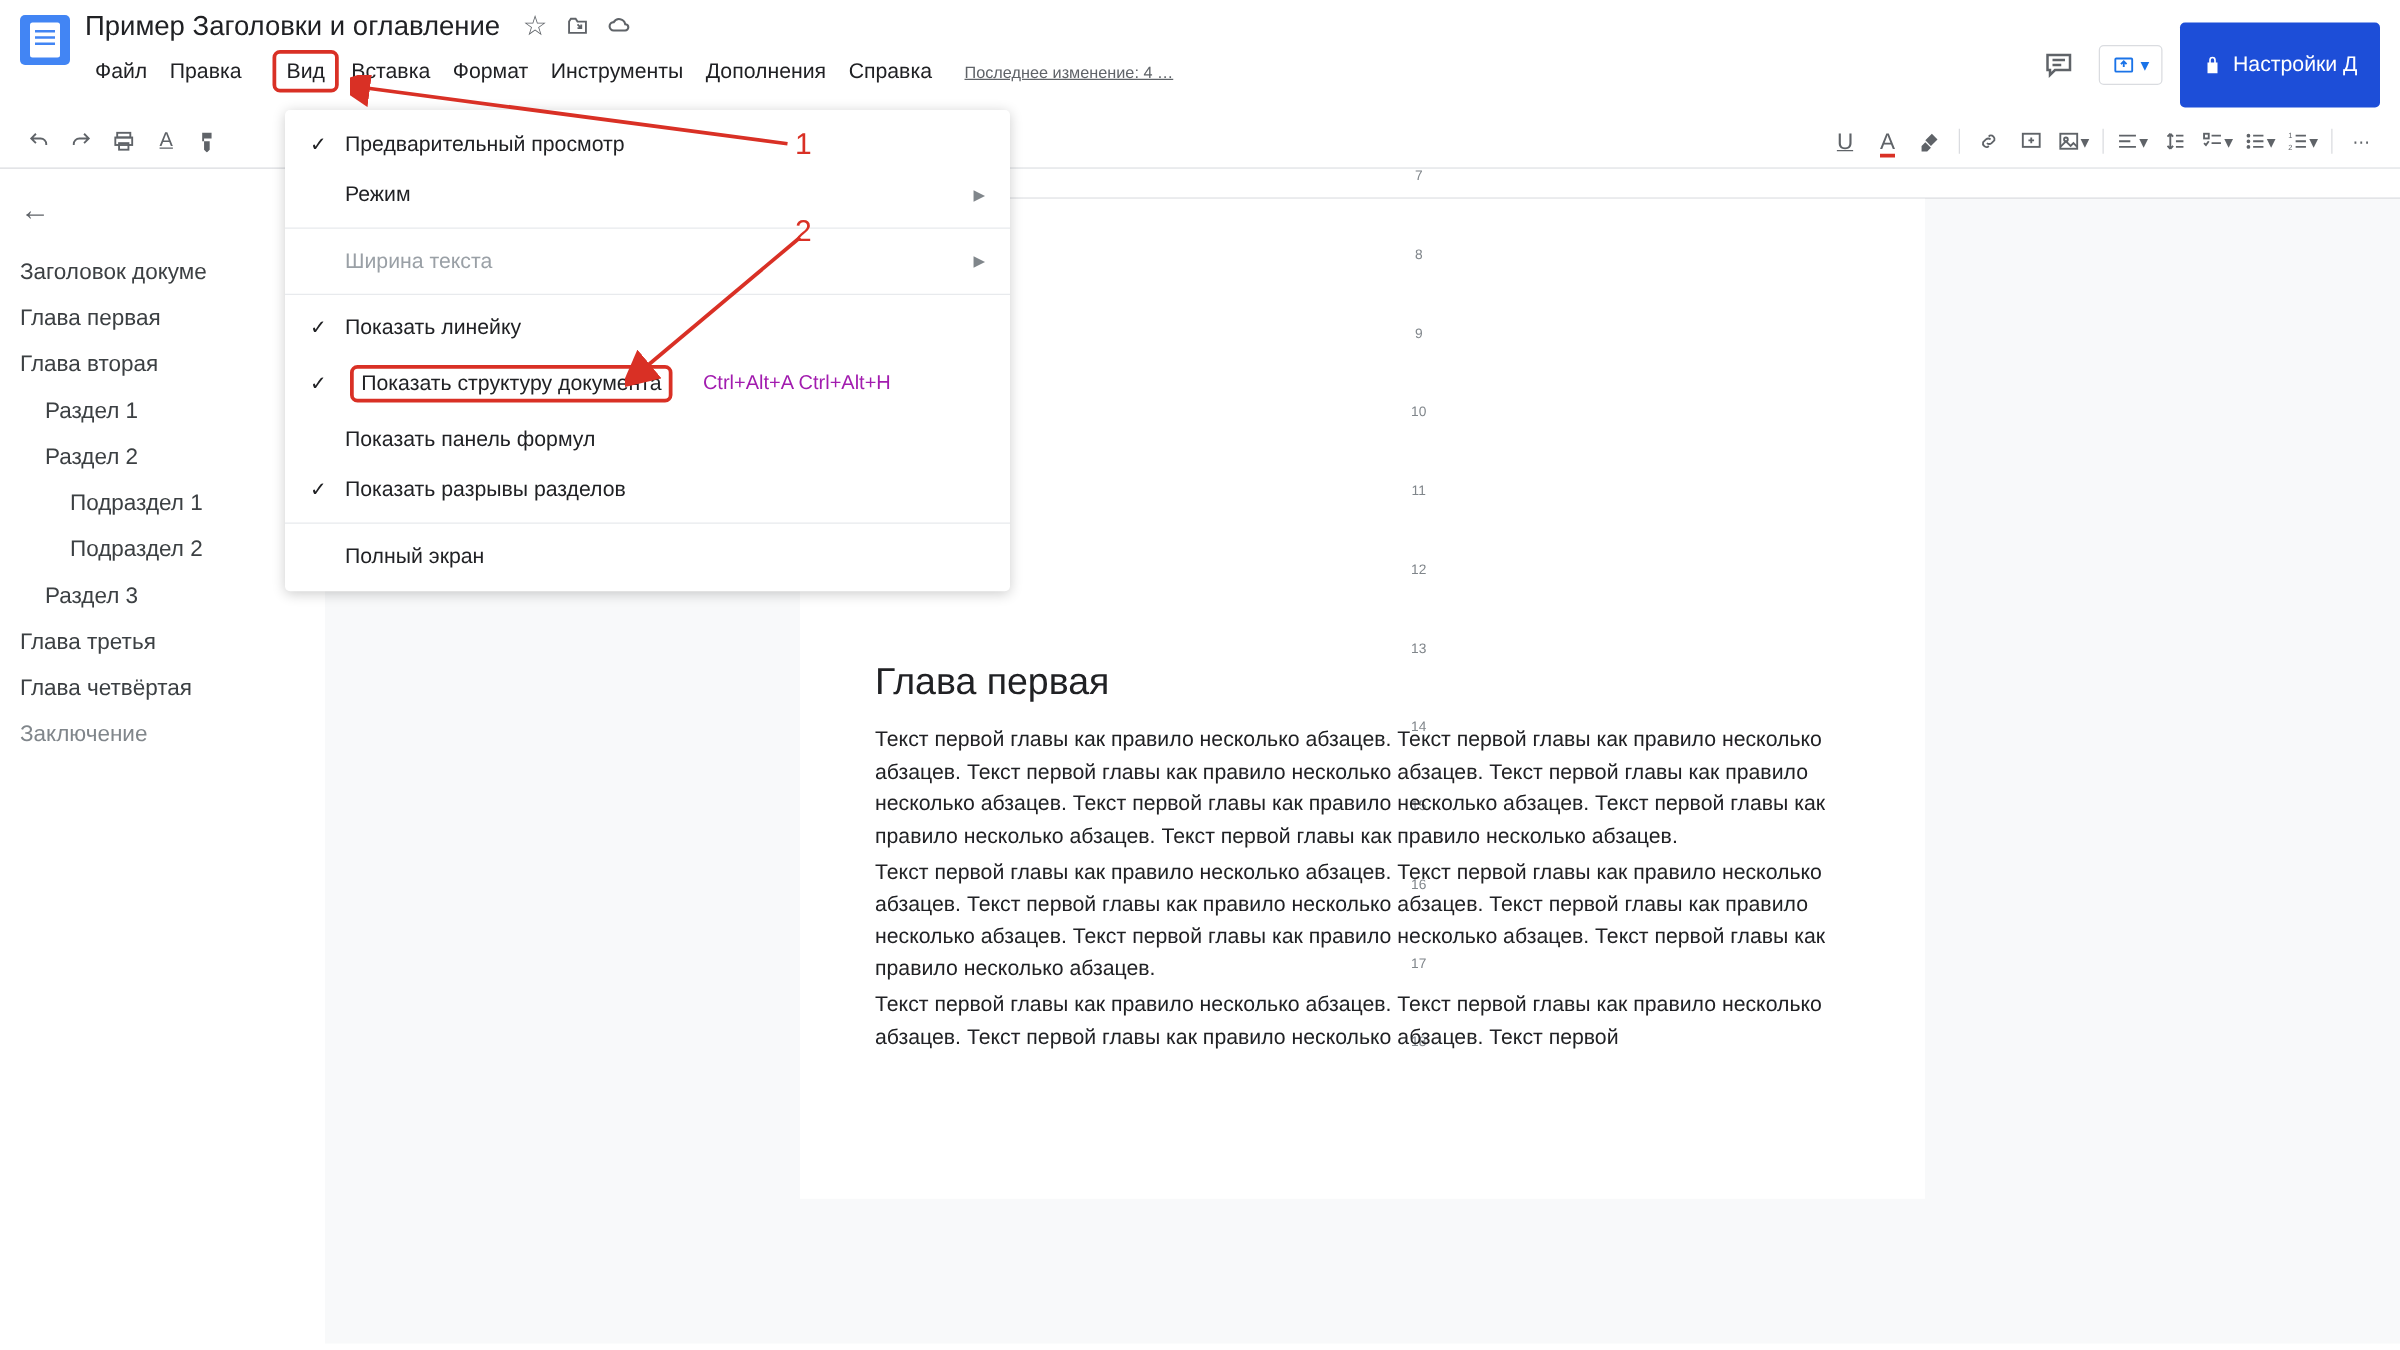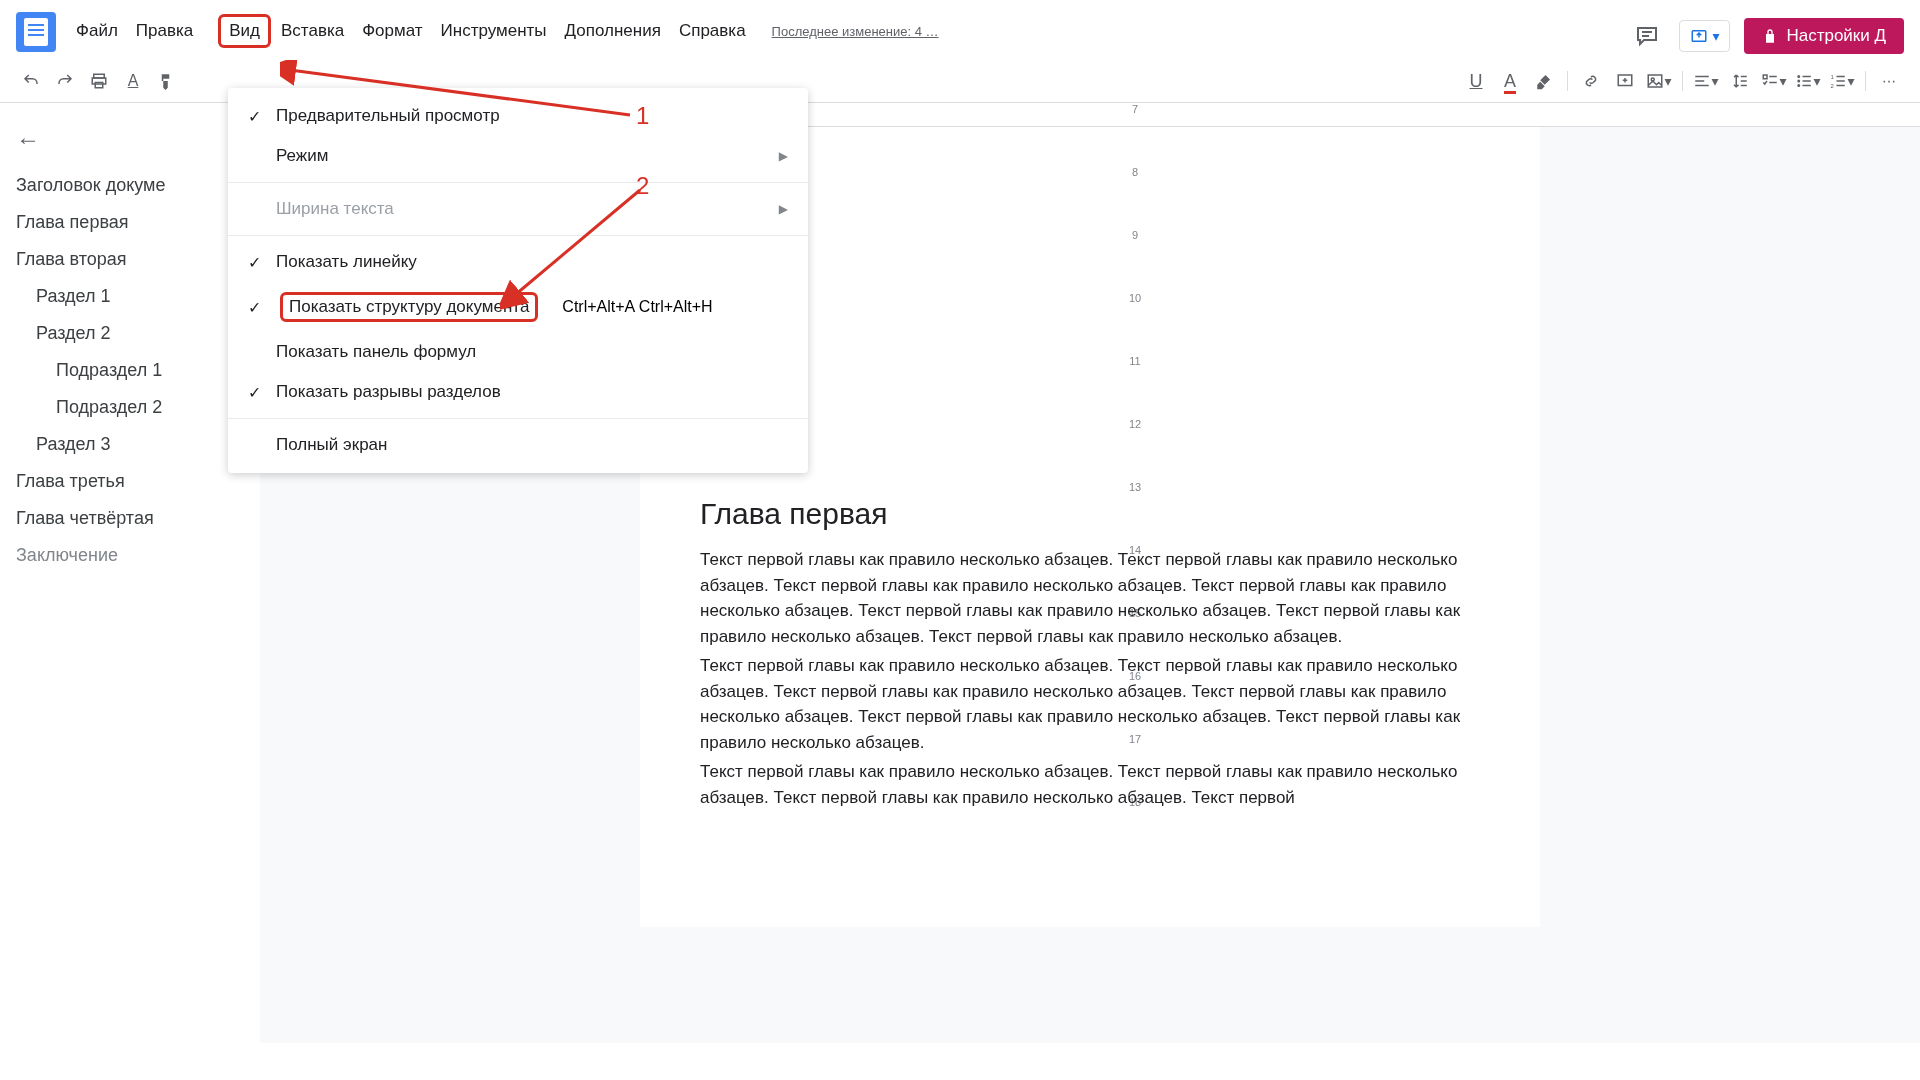--- a/index.html
+++ b/index.html
@@ -12,21 +12,21 @@
 .doc-title { font-size: 22px; color: #202124; display: flex; align-items: center; gap: 10px; }
 .title-icons { display: flex; gap: 14px; margin-left: 8px; color: #5f6368; }
 .icon { width: 20px; height: 20px; display: inline-flex; align-items: center; justify-content: center; }
 .menubar { display: flex; gap: 2px; margin-top: 6px; align-items: center; flex-wrap: wrap; }
 .menu-item { padding: 4px 8px; font-size: 17px; color: #202124; cursor: pointer; border-radius: 4px; }
 .menu-item.active { border: 3px solid #d93025; border-radius: 6px; margin-left: 15px; }
 .last-edit { color: #5f6368; text-decoration: underline; margin-left: 16px; font-size: 13px; }
 .header-right { display: flex; align-items: center; gap: 14px; margin-top: 10px; }
 .btn-icon { width: 36px; height: 36px; display: flex; align-items: center; justify-content: center; color: #5f6368; cursor: pointer; }
 .present-btn { border: 1px solid #dadce0; border-radius: 4px; padding: 6px 10px; display: flex; align-items: center; gap: 4px; color: #1a73e8; cursor: pointer; }
-.share-btn { background: #be185d; color: #fff; border-radius: 4px; padding: 8px 18px; font-size: 17px; display: flex; align-items: center; gap: 8px; cursor: pointer; }
+.share-btn { background: #1d4ed8; color: #fff; border-radius: 4px; padding: 24px 18px; font-size: 17px; display: flex; align-items: center; gap: 8px; cursor: pointer; }
 .toolbar { display: flex; align-items: center; padding: 6px 16px; gap: 4px; border-bottom: 1px solid #dadce0; margin-top: 6px; }
 .tb-btn { width: 30px; height: 30px; display: flex; align-items: center; justify-content: center; color: #5f6368; cursor: pointer; border-radius: 2px; }
 .tb-sep { width: 1px; height: 20px; background: #dadce0; margin: 0 4px; }
 .underline-a { text-decoration: underline; font-size: 18px; }
 .text-color { position: relative; font-size: 18px; }
 .text-color::after { content: ""; position: absolute; bottom: -2px; left: 0; right: 0; height: 3px; background: #d93025; }
 .main { display: flex; position: relative; height: calc(100vh - 140px); }
 .outline { width: 260px; padding: 20px 16px; border-right: none; }
 .back-arrow { font-size: 24px; color: #5f6368; margin-bottom: 16px; cursor: pointer; }
 .outline-item { padding: 8px 0; font-size: 18px; color: #3c4043; cursor: pointer; }
@@ -36,37 +36,54 @@
 .outline-item.faded { color: #80868b; }
 .doc-area { flex: 1; background: #f8f9fa; overflow: hidden; position: relative; }
 .ruler { height: 24px; background: #fff; border-bottom: 1px solid #dadce0; font-size: 11px; color: #80868b; display: flex; align-items: center; padding-left: 90px; gap: 51px; flex-direction: column; }
 .page { background: #fff; margin: 0 auto; width: 900px; padding: 40px 60px; min-height: 800px; }
 .h1 { font-size: 30px; color: #202124; margin-bottom: 16px; }
 .p { font-size: 17px; line-height: 1.5; color: #202124; margin-bottom: 4px; }
 .dropdown { position: absolute; top: 88px; left: 228px; width: 580px; background: #fff; box-shadow: 0 2px 10px rgba(0,0,0,.2); border-radius: 4px; padding: 8px 0; z-index: 100; }
 .dd-item { display: flex; align-items: center; padding: 10px 20px; font-size: 17px; cursor: pointer; position: relative; }
 .dd-check { width: 28px; font-size: 16px; }
 .dd-label { flex: 1; }
-.dd-shortcut { color: #000000; font-size: 16px; margin-left: 20px; }
+.dd-shortcut { color: #a21caf; font-size: 16px; margin-left: 20px; }
 .dd-arrow { color: #80868b; font-size: 12px; }
 .dd-sep { height: 1px; background: #e8eaed; margin: 6px 0; }
 .dd-disabled { color: #9aa0a6; }
 .dd-highlight { border: 3px solid #d93025; border-radius: 6px; margin: 0 4px; display: inline-block; padding: 2px 6px; }
 .annotation { position: absolute; color: #d93025; z-index: 200; pointer-events: none; }
 .ann-num { font-size: 24px; font-weight: 400; }
 svg.arrow-svg { position: absolute; z-index: 150; pointer-events: none; }
 </style>
 </head>
 <body>
 
 <div class="header">
   <div class="logo">
     <div class="logo-inner"></div>
   </div>
   <div class="title-area">
+    <div class="doc-title">
+      <span>Пример Заголовки и оглавление</span>
+      <span class="title-icons">
+        <span class="icon">☆</span>
+        <span class="icon">
+          <svg width="18" height="18" viewBox="0 0 24 24" fill="none" stroke="#5f6368" stroke-width="2">
+              <path d="M3 7l2-3h5l2 3h9v12H3z"></path>
+              <path d="M12 10l4 4M16 10v4h-4"></path>
+            </svg>
+        </span>
+        <span class="icon">
+          <svg width="20" height="20" viewBox="0 0 24 24" fill="none" stroke="#5f6368" stroke-width="2">
+              <path d="M6 16a4 4 0 010-8 6 6 0 0111 2 3 3 0 010 6H6z"></path>
+            </svg>
+        </span>
+      </span>
+    </div>
     <div class="menubar">
       <span class="menu-item">Файл</span>
       <span class="menu-item">Правка</span>
       <span class="menu-item active">Вид</span>
       <span class="menu-item">Вставка</span>
       <span class="menu-item">Формат</span>
       <span class="menu-item">Инструменты</span>
       <span class="menu-item">Дополнения</span>
       <span class="menu-item">Справка</span>
       <span class="last-edit">Последнее изменение: 4 …</span>

